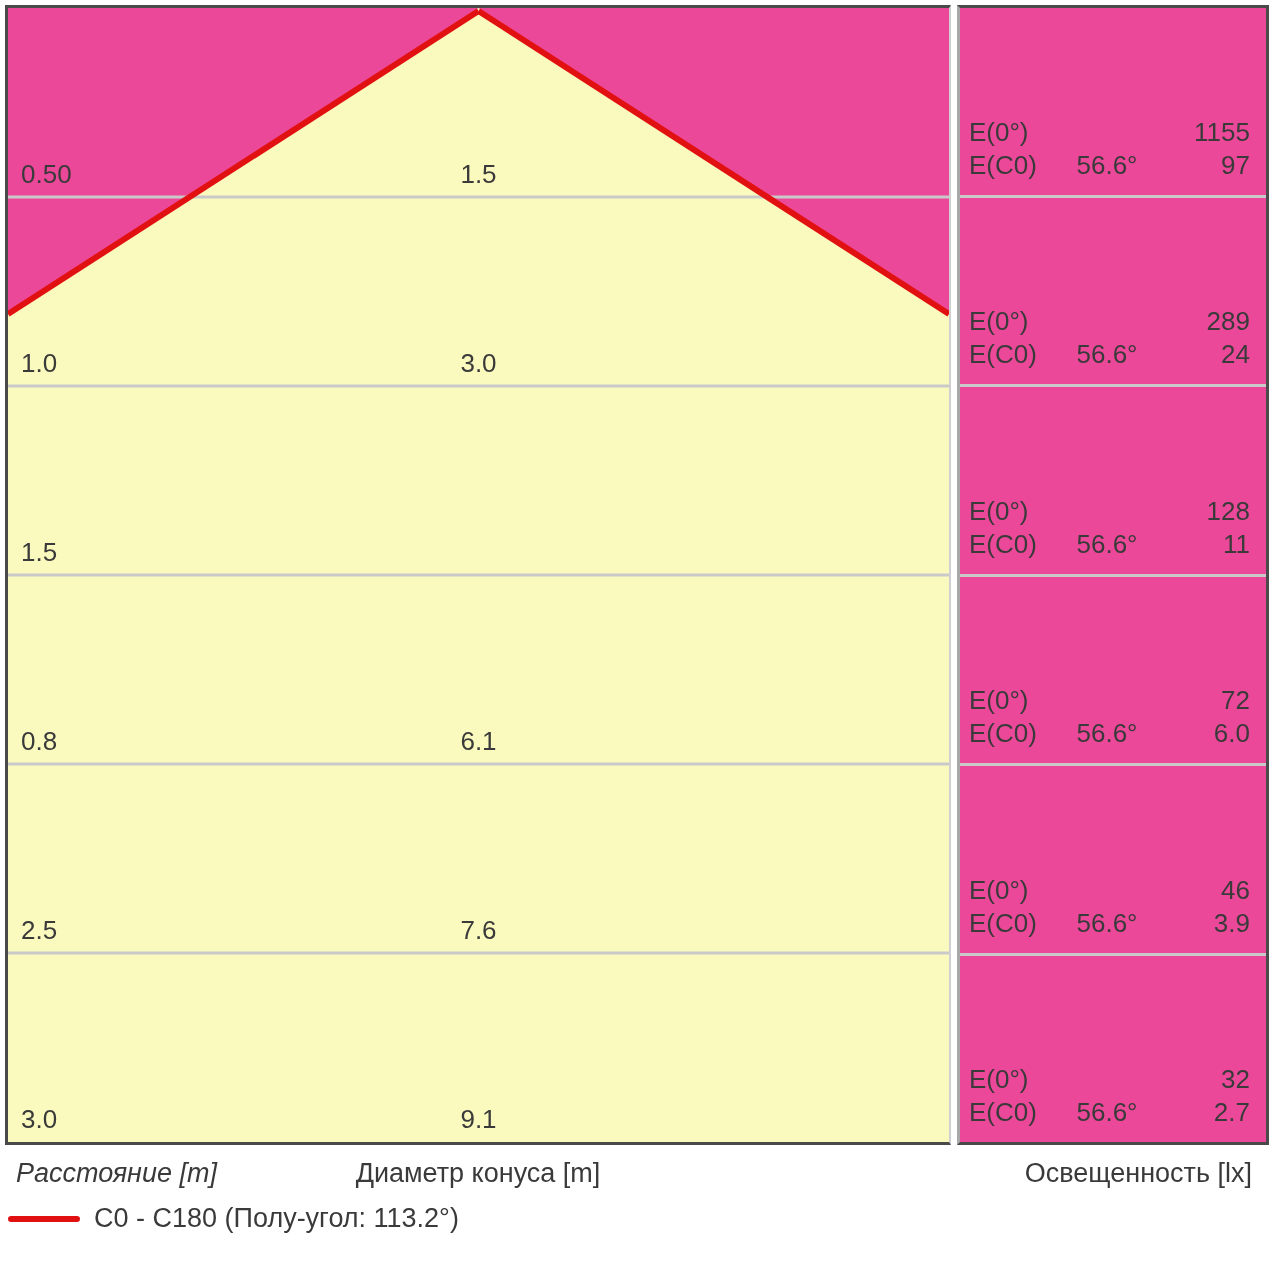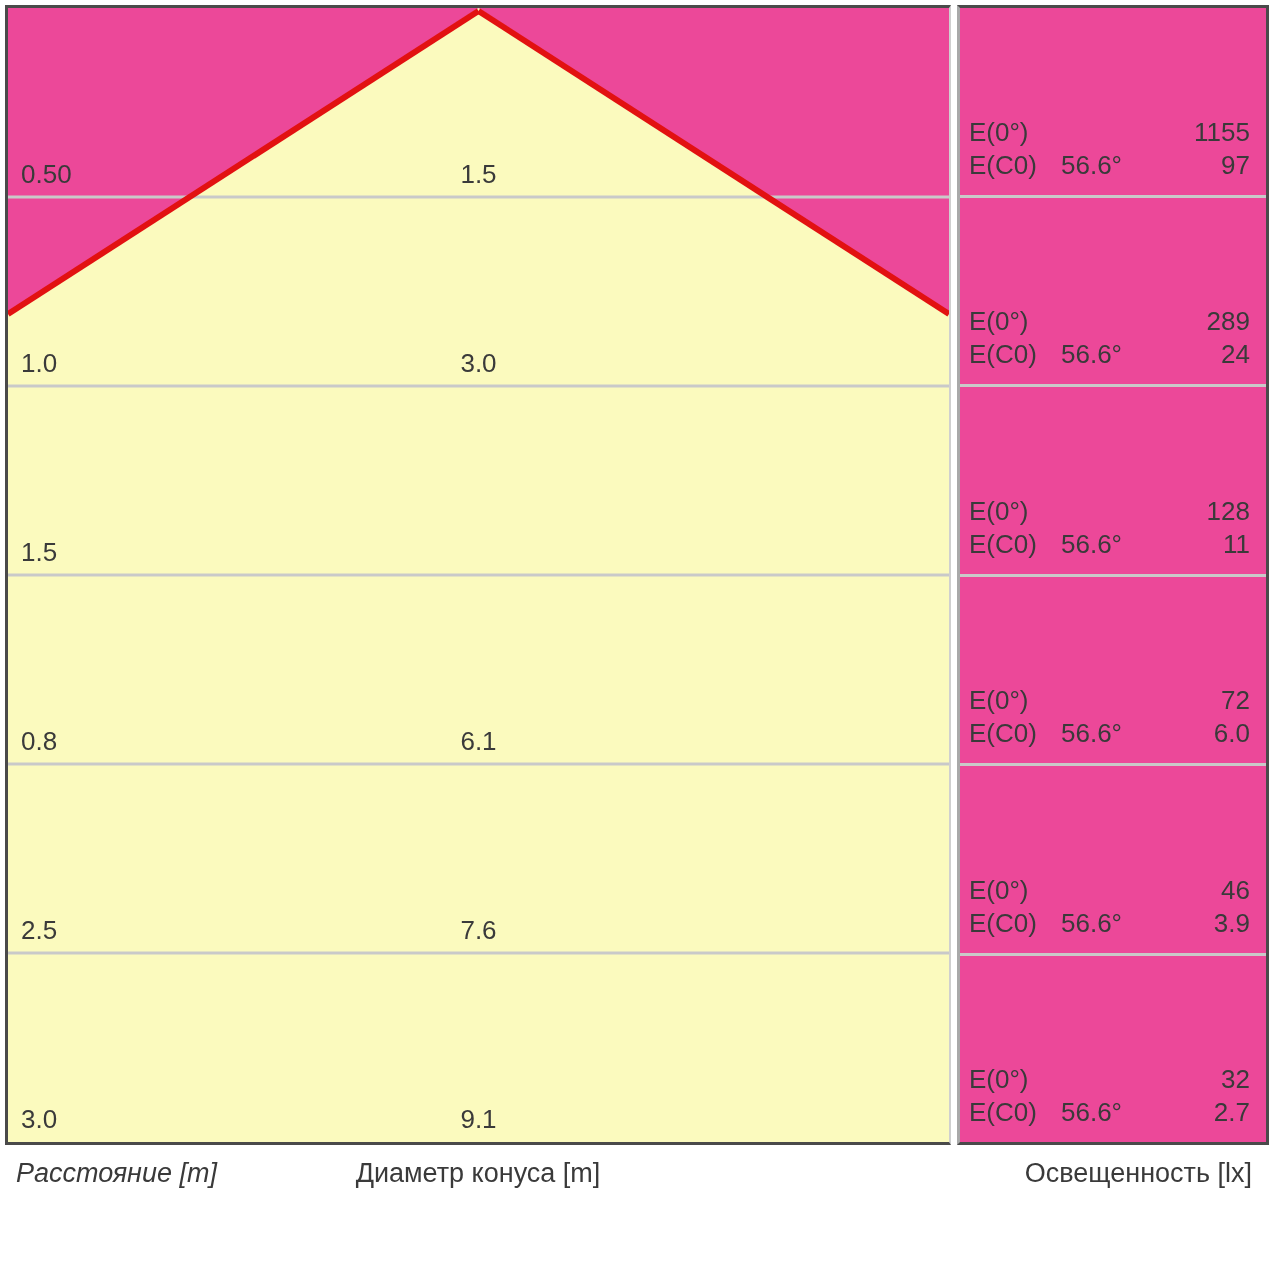--- a/index.html
+++ b/index.html
@@ -21,21 +21,21 @@
   .right-panel {
     left:957px; top:5px; width:312px; height:1140px;
     border:3px solid #4a4a4a; border-left:3px solid #a9a9a9;
     display:flex; flex-direction:column;
   }
   .rrow {position:relative; flex:1 1 0; box-sizing:border-box;}
   .rrow + .rrow {border-top:3px solid #c9c9c9;}
   .eblock {position:absolute; left:0; right:0; bottom:13px;}
   .eline {display:flex; align-items:baseline; padding:0 16px 0 9px; font-size:26px; line-height:33px;}
   .elabel {width:92px; text-align:left;}
-  .eangle {width:92px; }
+  .eangle {width:92px; text-align:center;}
   .evalue {flex:1 1 auto; text-align:right;}
 
   .footer-label {position:absolute; top:1158px; font-size:27px; white-space:nowrap;}
   .f-dist {left:16px;font-style:italic;}
   .f-diam {left:5px; width:946px; text-align:center;}
   .f-ill {right:28px;}
 
   .legend {position:absolute; left:8px; top:1203px; display:flex; align-items:center; white-space:nowrap;}
   .legend-swatch {width:72px; height:6px; background:#e21111; border-radius:3px; margin-right:14px;}
   .legend-text {font-size:27px;}
@@ -177,14 +177,18 @@
         </div>
       </div>
     </div>
 
   </div>
 
   <div class="footer-label f-dist">Расстояние [m]</div>
   <div class="footer-label f-ill">Освещенность [lx]</div>
   <div class="footer-label f-diam">Диаметр конуса [m]</div>
 
+  <div class="legend">
+    <span class="legend-swatch"></span>
+    <span class="legend-text">C0 - C180 (Полу-угол: 113.2°)</span>
+  </div>
 
 </div>
 
 </body></html>

